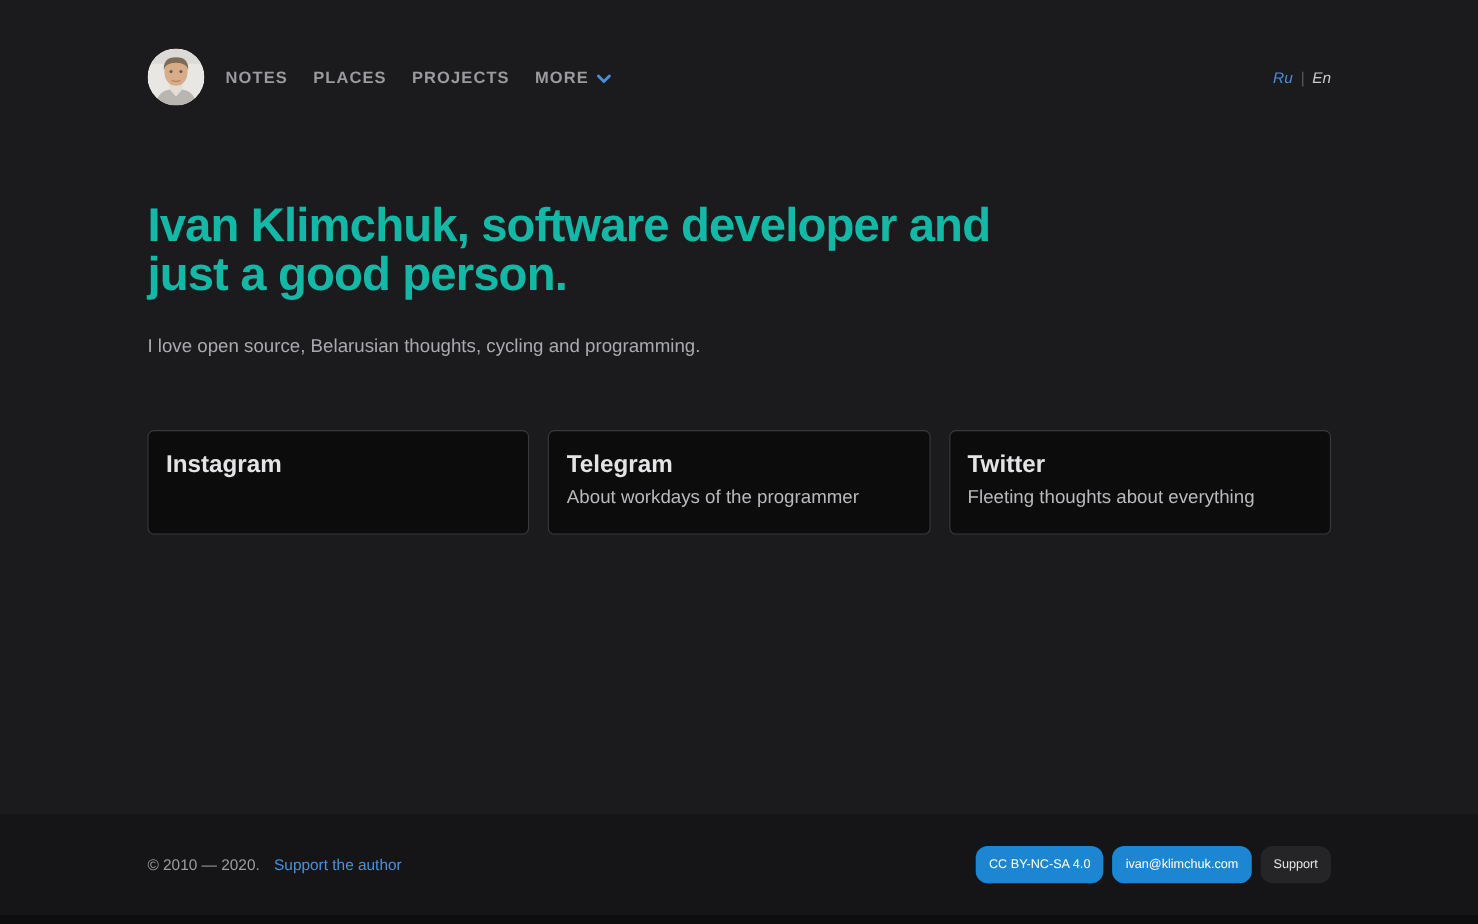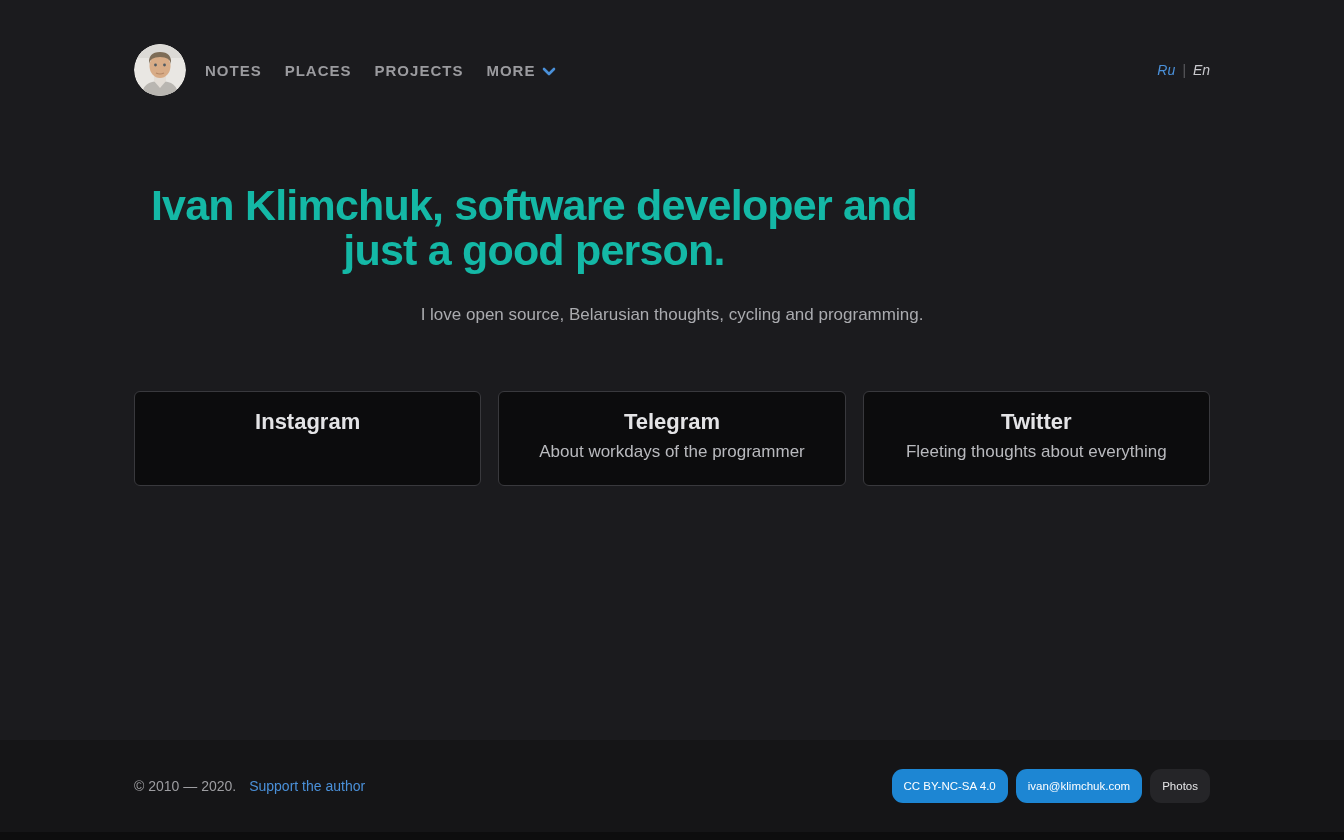--- a/index.html
+++ b/index.html
@@ -3,21 +3,21 @@
 <meta charset="utf-8">
 <style>
   * { margin: 0; padding: 0; box-sizing: border-box; }
   html, body { width: 1344px; height: 840px; overflow: hidden; }
   body {
     background: var(--bg_main, #1b1b1e);
     font-family: "Liberation Sans", sans-serif;
     display: flex;
     flex-direction: column;
   }
-  .container { width: 1076px; margin: 0 auto; text-align: center; }
+  .container { width: 1076px; margin: 0 auto; }
 
   
   .main-area { flex: 1 1 auto; }
   header.site-header { padding-top: 44px; }
   .header-row { display: flex; align-items: center; }
   .avatar {
     width: 52px; height: 52px; border-radius: 50%;
     overflow: hidden; flex: 0 0 auto; cursor: pointer;
     margin-right: 19px;
   }
@@ -145,17 +145,17 @@
   </main>
 </div>
 
 <footer class="site-footer">
   <div class="footer-row">
     <span class="copyright">© 2010 — 2020.</span>
     <span class="support-link">Support the author</span>
     <div class="badges">
       <span class="badge blue">CC BY-NC-SA 4.0</span>
       <span class="badge blue">ivan@klimchuk.com</span>
-      <span class="badge dark">Photos</span>
+      <span class="badge dark">Support</span>
     </div>
   </div>
 </footer>
 <div class="bottom-strip"></div>
 
 </body></html>

